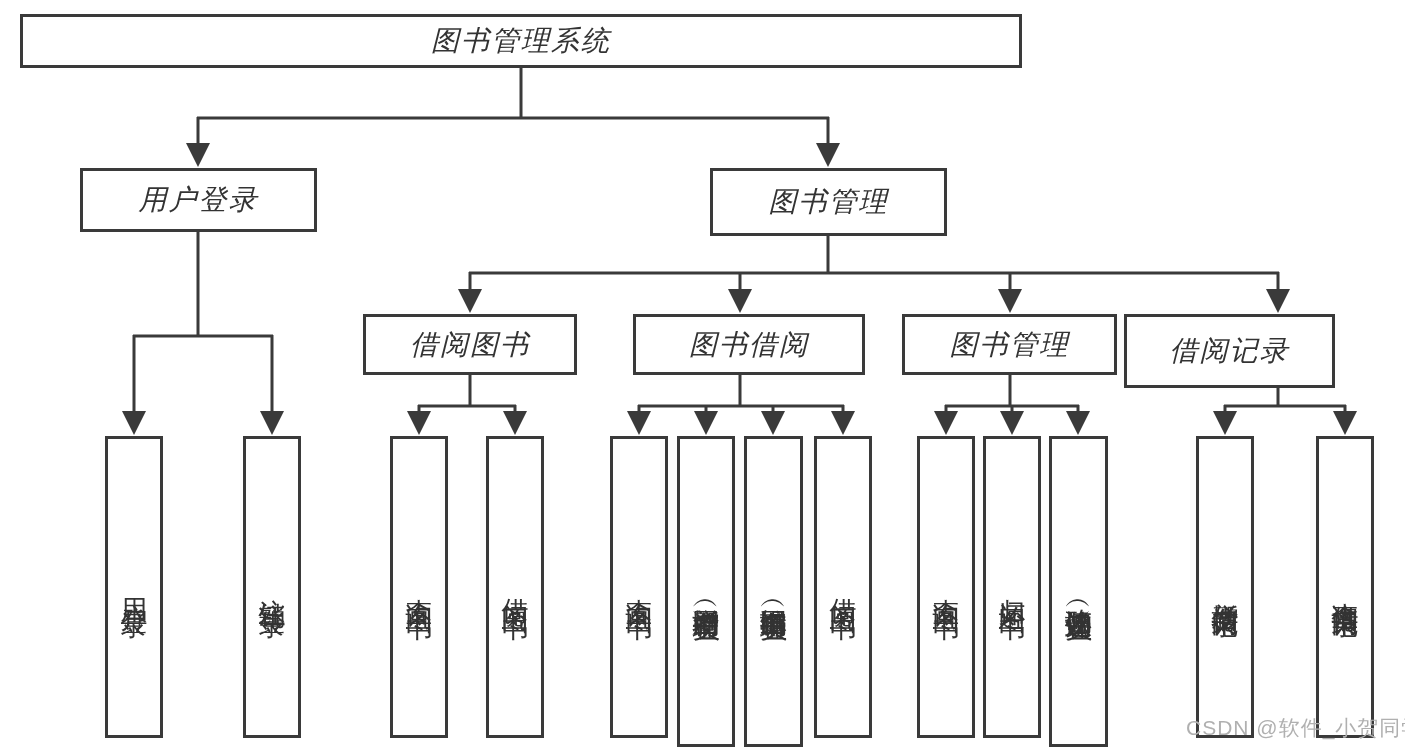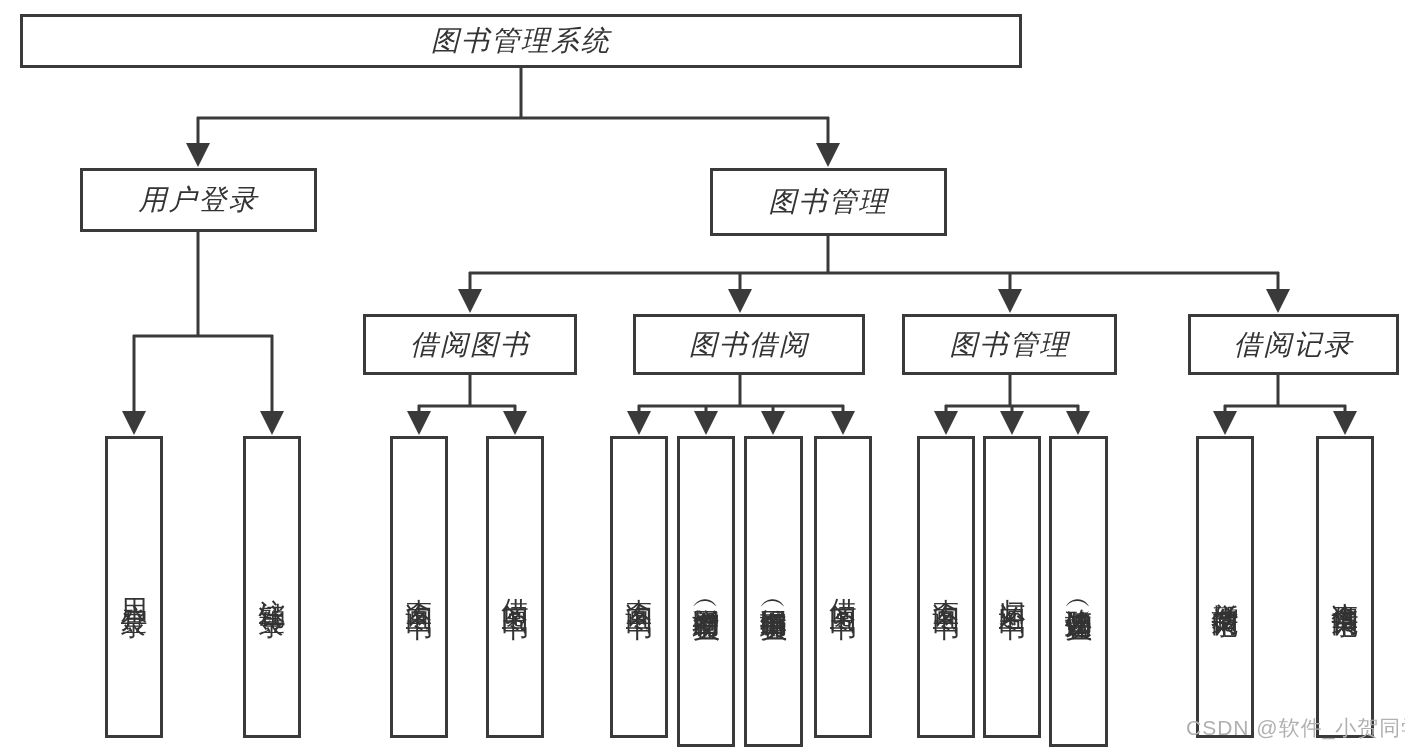--- a/index.html
+++ b/index.html
@@ -109,21 +109,21 @@
 
   <div class="hbox" style="left:363px;top:314px;width:214px;height:61px">
     <span>借阅图书</span>
   </div>
   <div class="hbox" style="left:633px;top:314px;width:232px;height:61px">
     <span>图书借阅</span>
   </div>
   <div class="hbox" style="left:902px;top:314px;width:215px;height:61px">
     <span>图书管理</span>
   </div>
-  <div class="hbox" style="left:1188px;top:314px;width:211px;height:61px">
+  <div class="hbox" style="left:1124px;top:314px;width:211px;height:74px">
     <span>借阅记录</span>
   </div>
 
   <div class="vbox" style="left:105px;top:436px;width:58px;height:302px">
     <span class="vtext">用户登录</span>
   </div>
   <div class="vbox" style="left:243px;top:436px;width:58px;height:302px">
     <span class="vtext">注销登录</span>
   </div>
 

